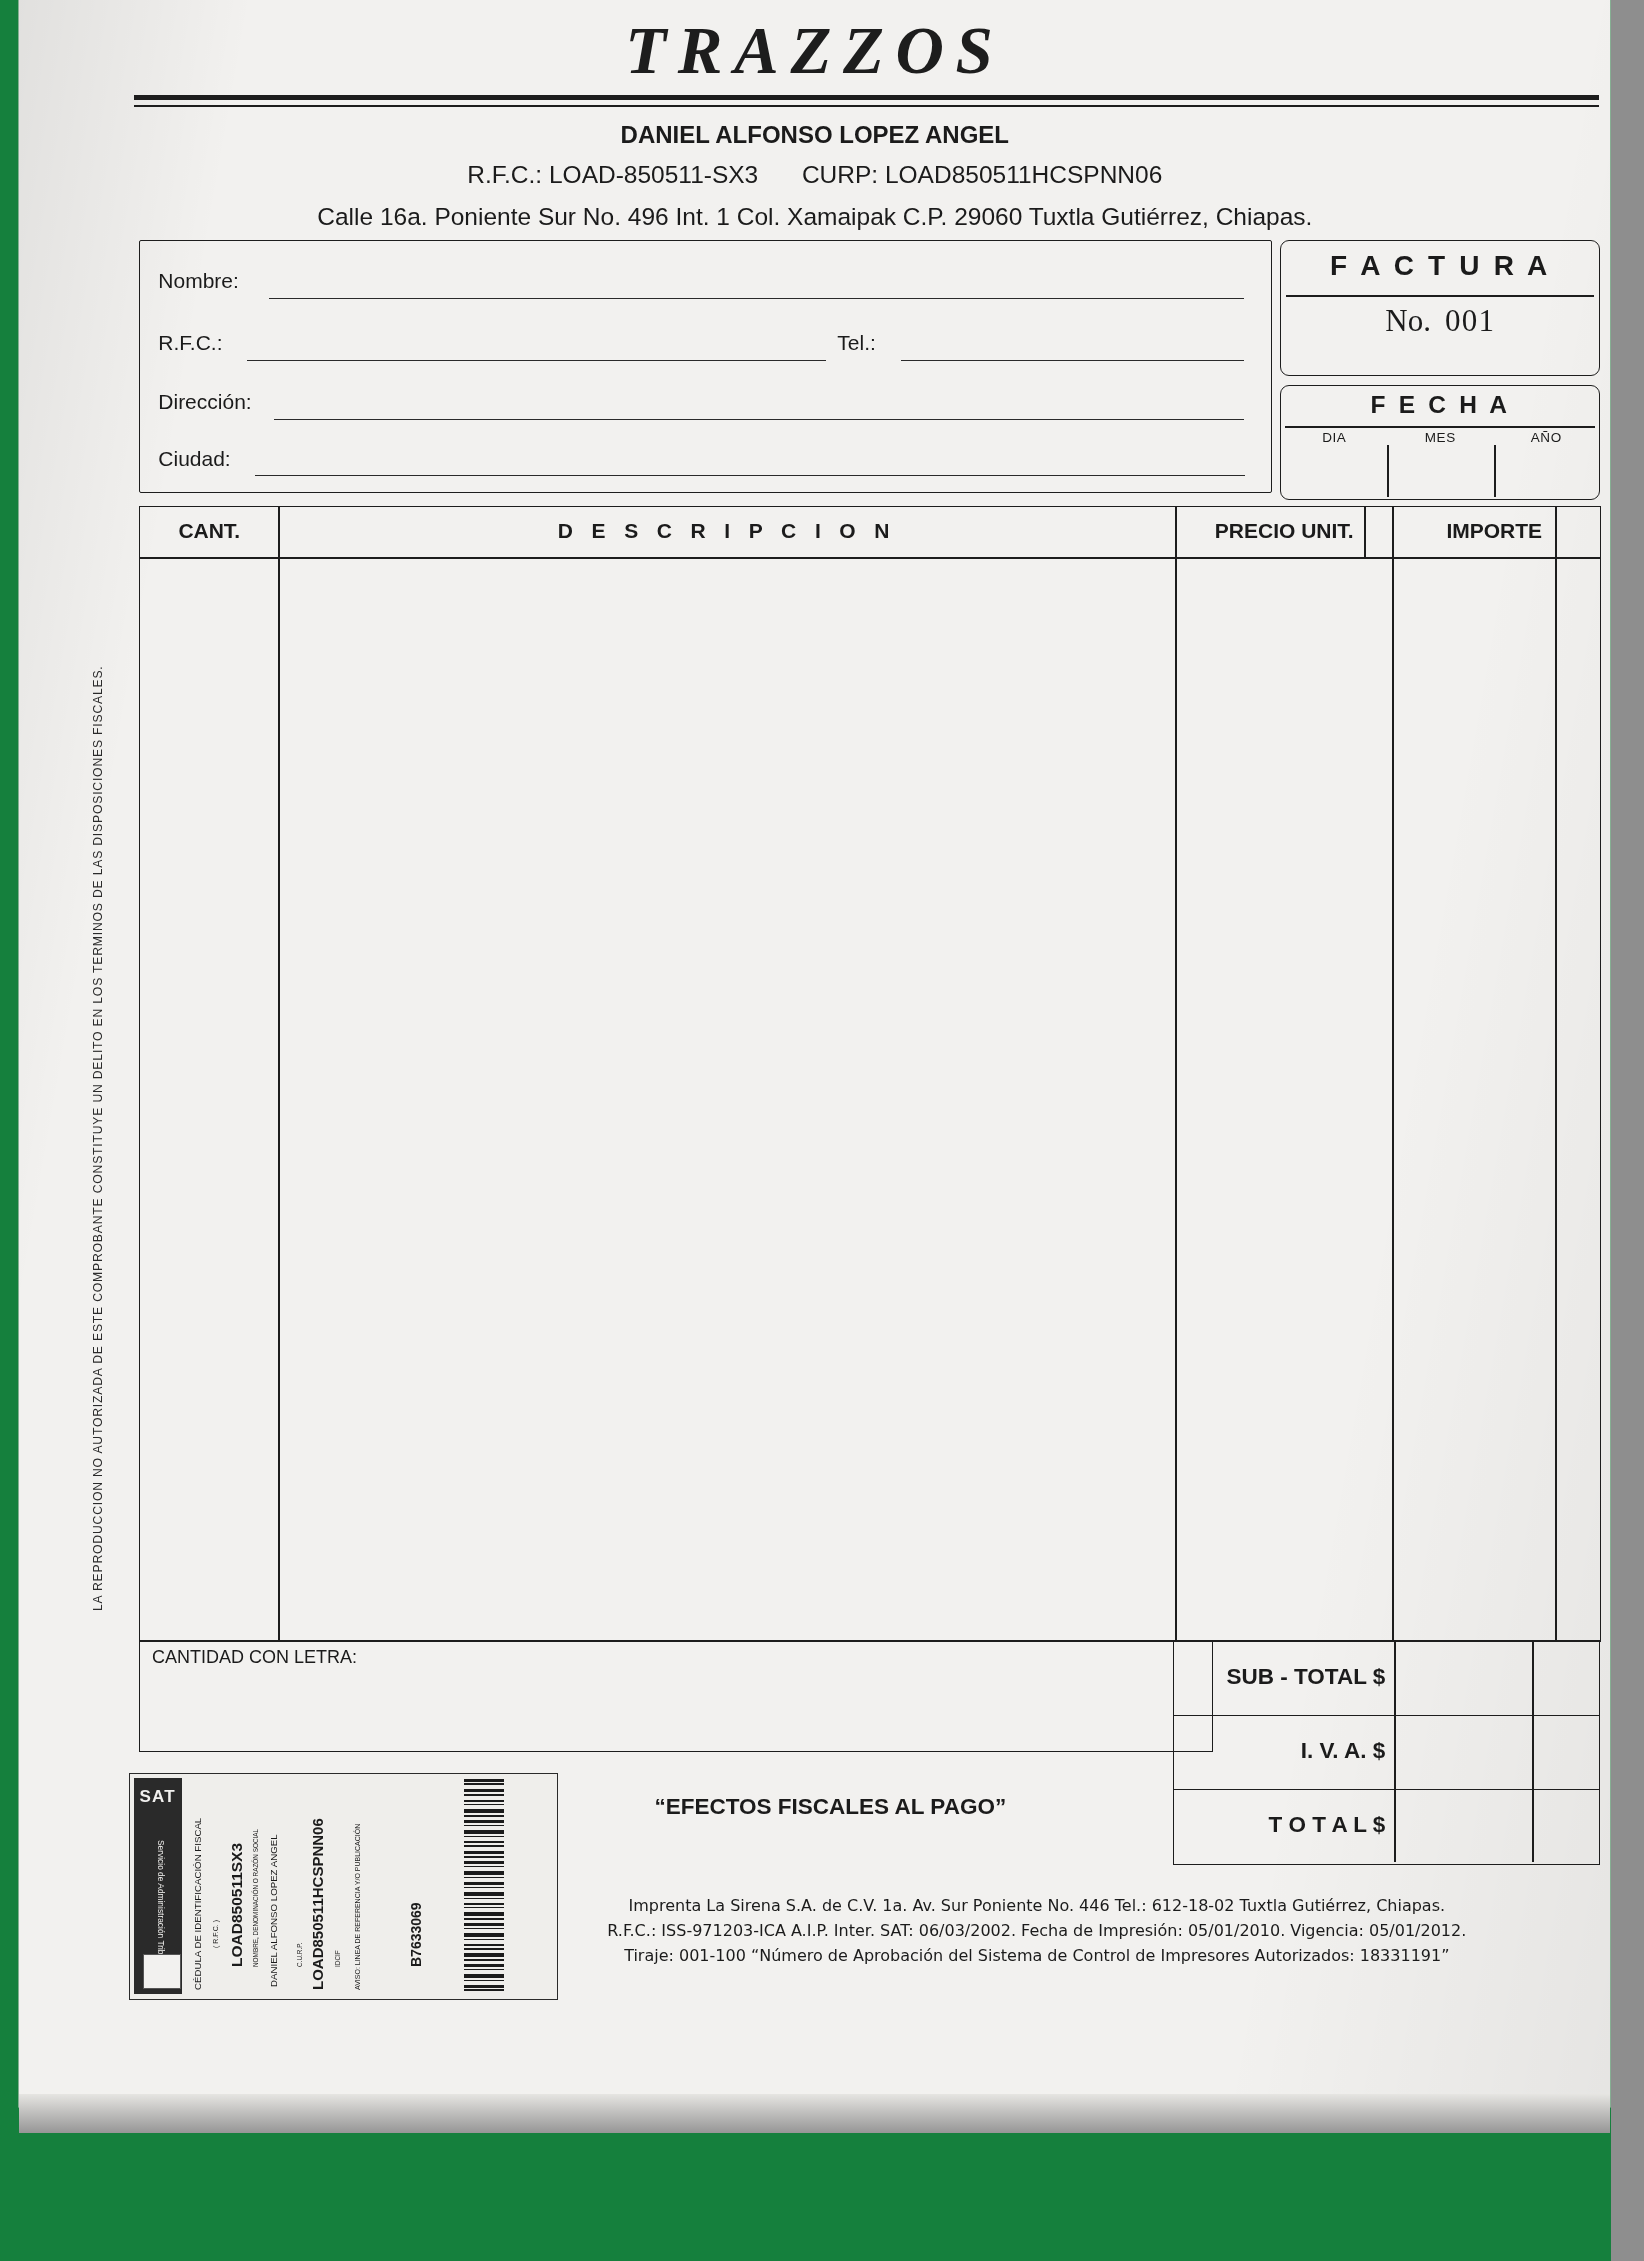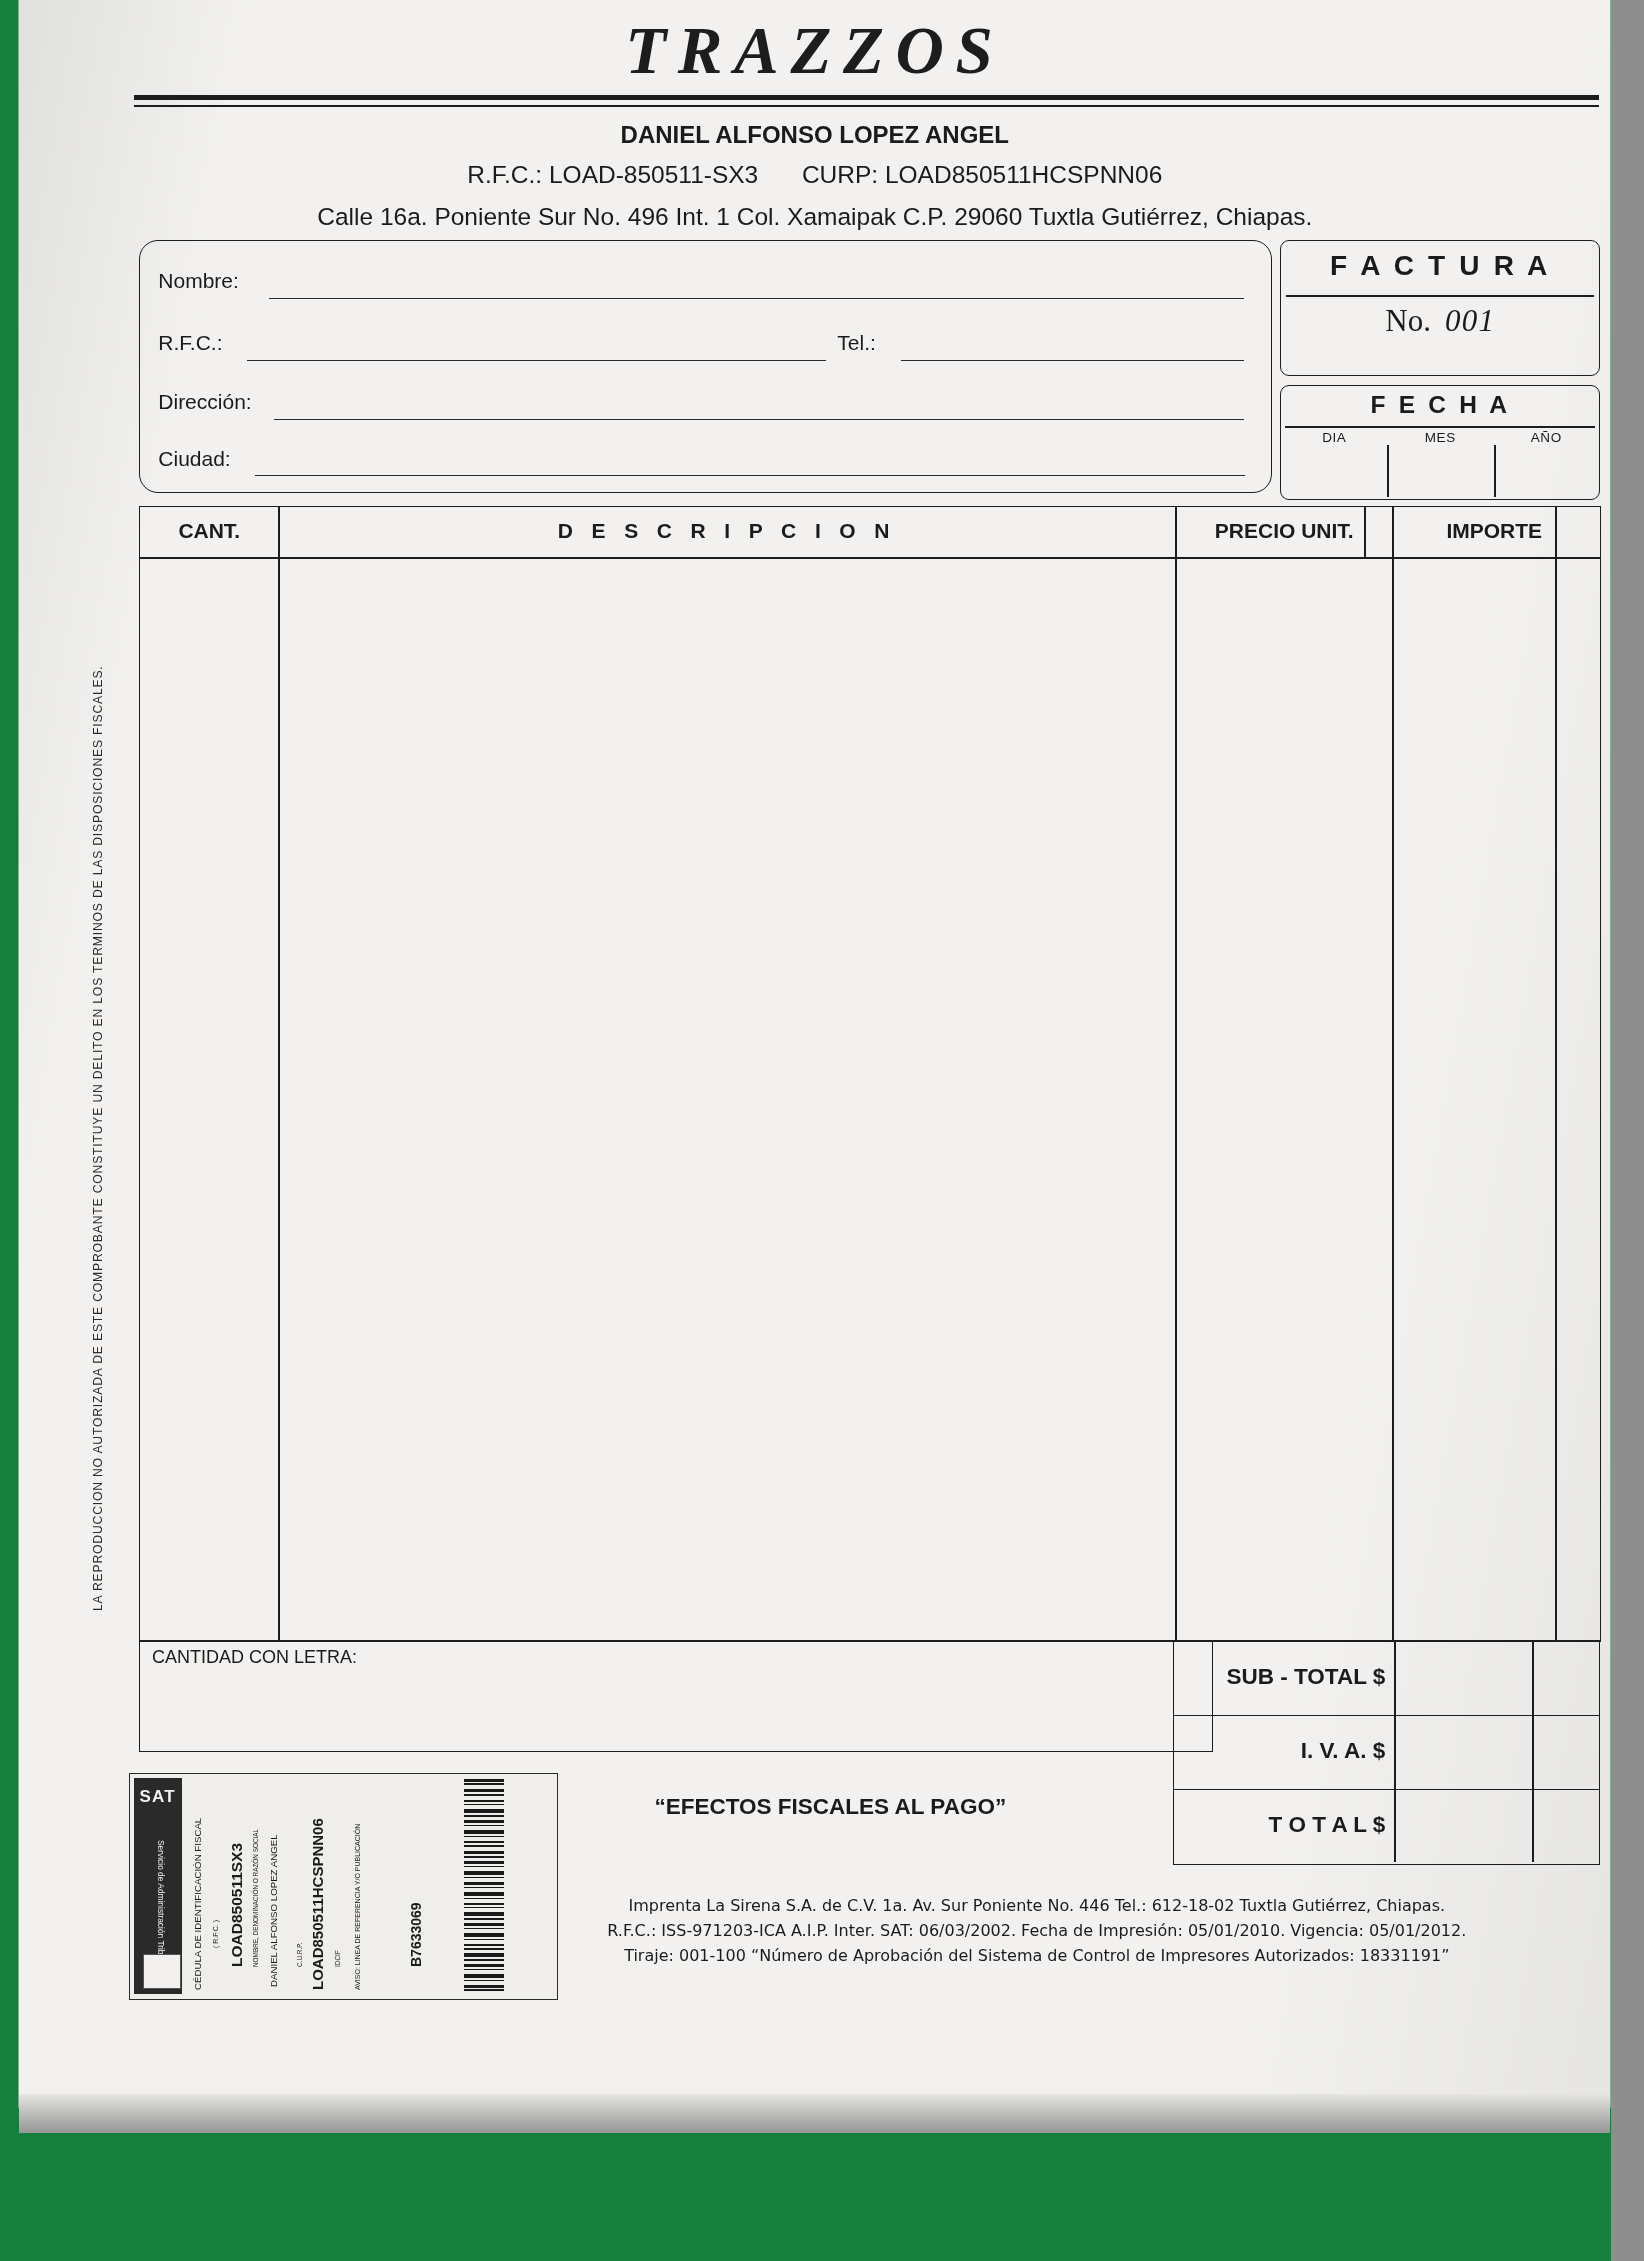--- a/index.html
+++ b/index.html
@@ -121,21 +121,21 @@
     white-space: nowrap;
   }
   
   .client-box {
     position: absolute;
     left: 120px;
     top: 240px;
     width: 1131px;
     height: 251px;
     border: 1.9px solid #1d1d1d;
-    border-radius: 19px;
+    border-radius: 2px;
   }
   .fld { position: absolute; font-size: 21px; color: #1b1b1b; }
   .fld-line {
     position: absolute;
     height: 1.3px;
     background: #2a2a2a;
   }
   
   .factura-box {
     position: absolute;
@@ -164,21 +164,21 @@
   }
   .factura-no {
     position: absolute;
     left: 0; right: 0;
     top: 62px;
     text-align: center;
     font-family: "Liberation Serif", serif;
     font-size: 31px;
     color: #1b1b1b;
   }
-  .factura-no .num { letter-spacing: 1.3px; margin-left: 14px; font-style: italic; }
+  .factura-no .num { letter-spacing: 1.3px; margin-left: 14px; }
   
   .fecha-box {
     position: absolute;
     left: 1261px;
     top: 385px;
     width: 318px;
     height: 113px;
     border: 1.9px solid #1d1d1d;
     border-radius: 9px;
   }

